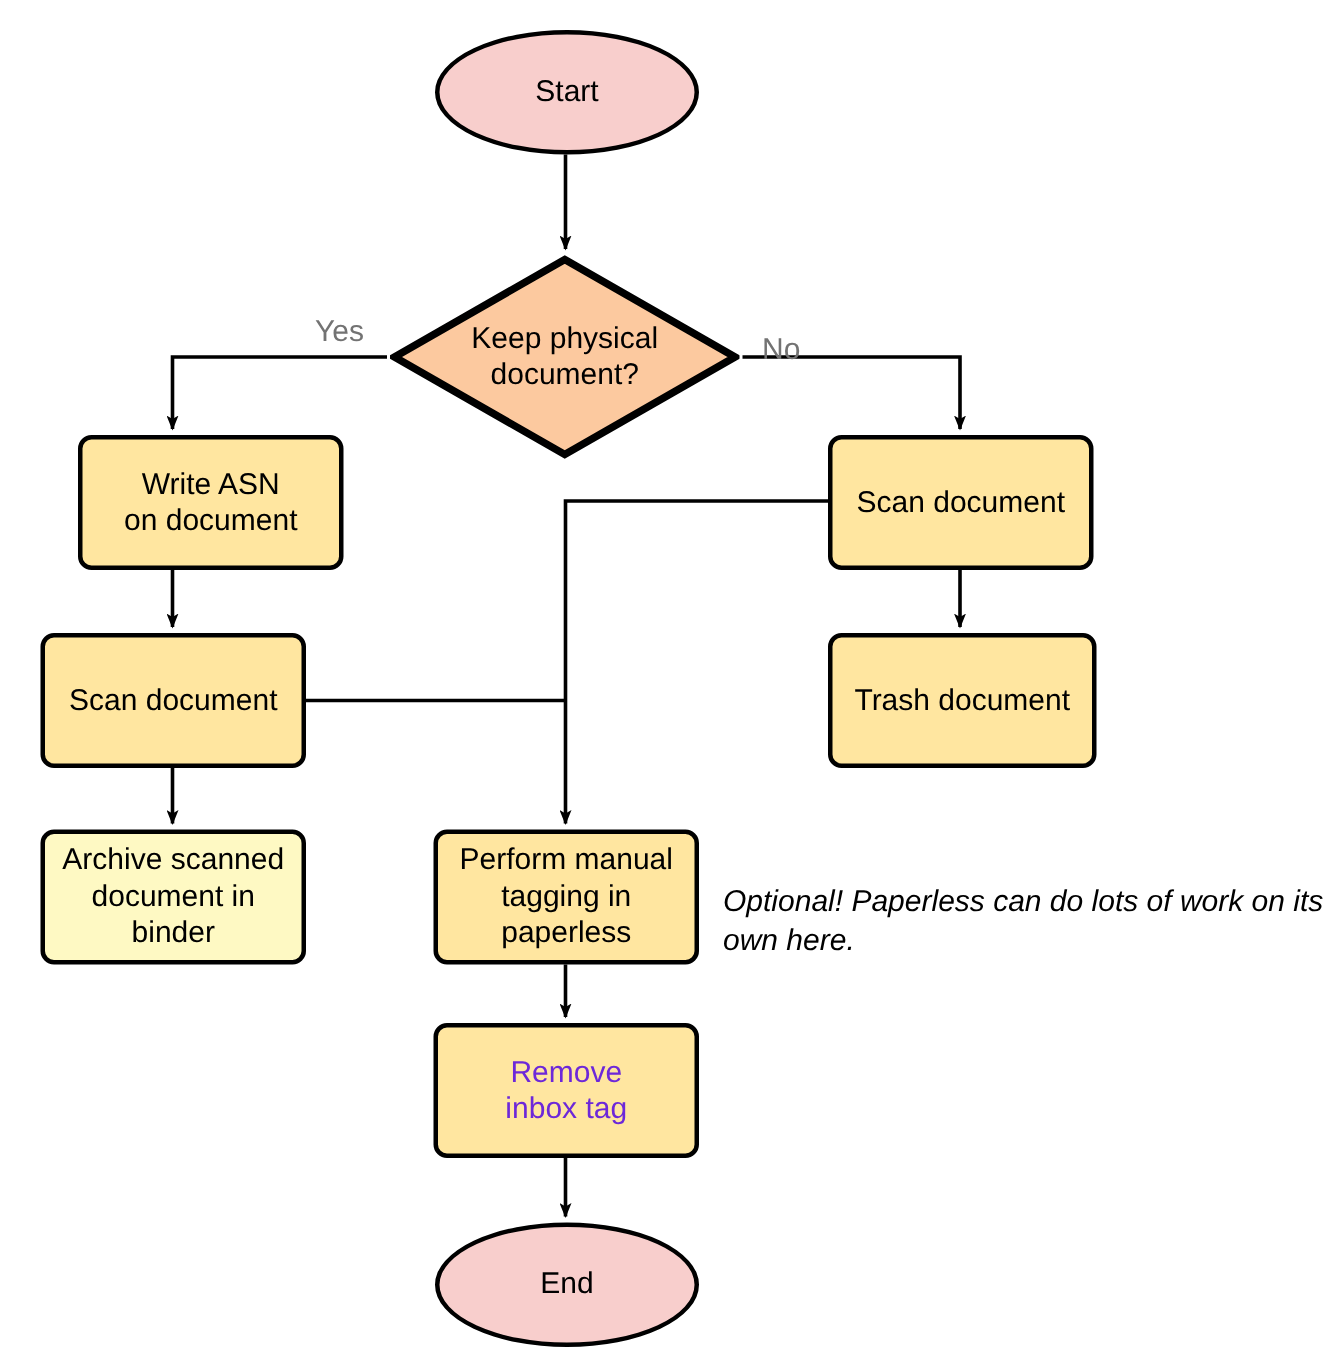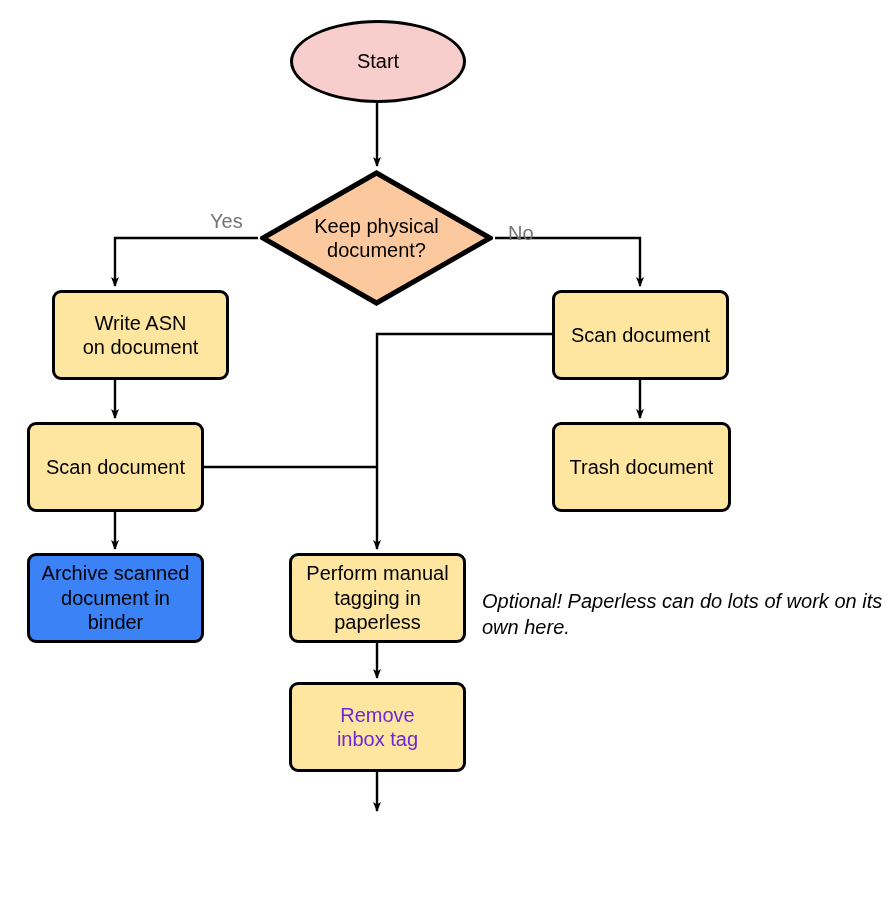--- a/index.html
+++ b/index.html
@@ -149,21 +149,21 @@
 
   <div class="node node-process" id="node-write-asn-on-document" style="left: 27px; top: 290px; width: 177px; height: 90px; background: rgb(255, 230, 160); color: rgb(0, 0, 0); margin-left: 25px;">
     <span class="node-label">Write ASN
 on document</span>
   </div>
 
   <div class="node node-process" id="node-scan-document-left" style="left: 27px; top: 422px; width: 177px; height: 90px; background: rgb(255, 230, 160); color: rgb(0, 0, 0);">
     <span class="node-label">Scan document</span>
   </div>
 
-  <div class="node node-process" id="node-archive-scanned-document-in-binder" style="left: 27px; top: 553px; width: 177px; height: 90px; background: #3b82f6; color: rgb(0, 0, 0);">
+  <div class="node node-process" id="node-archive-scanned-document-in-binder" style="left: 27px; top: 553px; width: 177px; height: 90px; background: #fef9c3; color: rgb(0, 0, 0);">
     <span class="node-label">Archive scanned
 document in
 binder</span>
   </div>
 
   <div class="node node-process" id="node-scan-document-right" style="left: 552px; top: 290px; width: 177px; height: 90px; background: rgb(255, 230, 160); color: rgb(0, 0, 0);">
     <span class="node-label">Scan document</span>
   </div>
 
   <div class="node node-process" id="node-trash-document" style="left: 552px; top: 422px; width: 179px; height: 90px; background: rgb(255, 230, 160); color: rgb(0, 0, 0);">
@@ -174,19 +174,22 @@
     <span class="node-label">Perform manual
 tagging in
 paperless</span>
   </div>
 
   <div class="node node-process" id="node-remove-inbox-tag" style="left: 289px; top: 682px; width: 177px; height: 90px; background: rgb(255, 230, 160); color: #6d28d9;">
     <span class="node-label">Remove
 inbox tag</span>
   </div>
 
+  <div class="node node-terminator" id="node-end" style="left: 290px; top: 815px; width: 176px; height: 83px; background: rgb(248, 206, 204); color: rgb(0, 0, 0);">
+    <span class="node-label">End</span>
+  </div>
 
   <div class="edge-label" id="edge-label-yes" style="left: 210px; top: 210px;">Yes</div>
   <div class="edge-label" id="edge-label-no" style="left: 508px; top: 210px; margin-top: 12px;">No</div>
 
   <div class="side-note" id="optional-note" style="left: 482px; top: 589px;">Optional! Paperless can do lots of work on its own here.</div>
 
 </div>
 
 </body></html>

